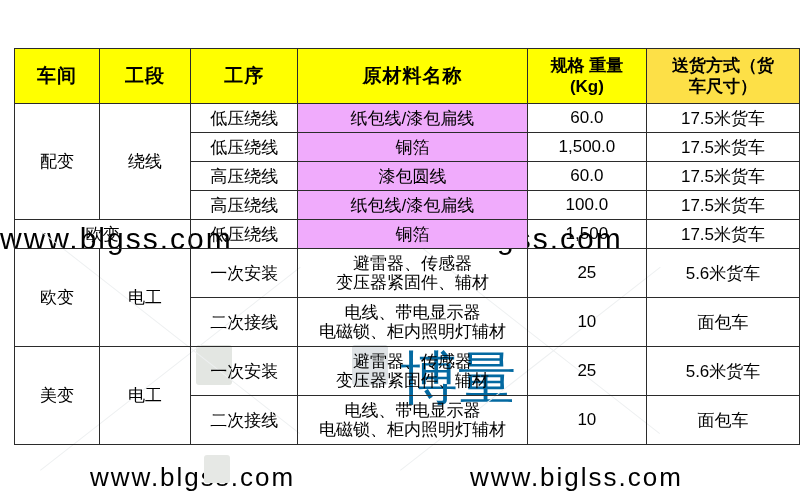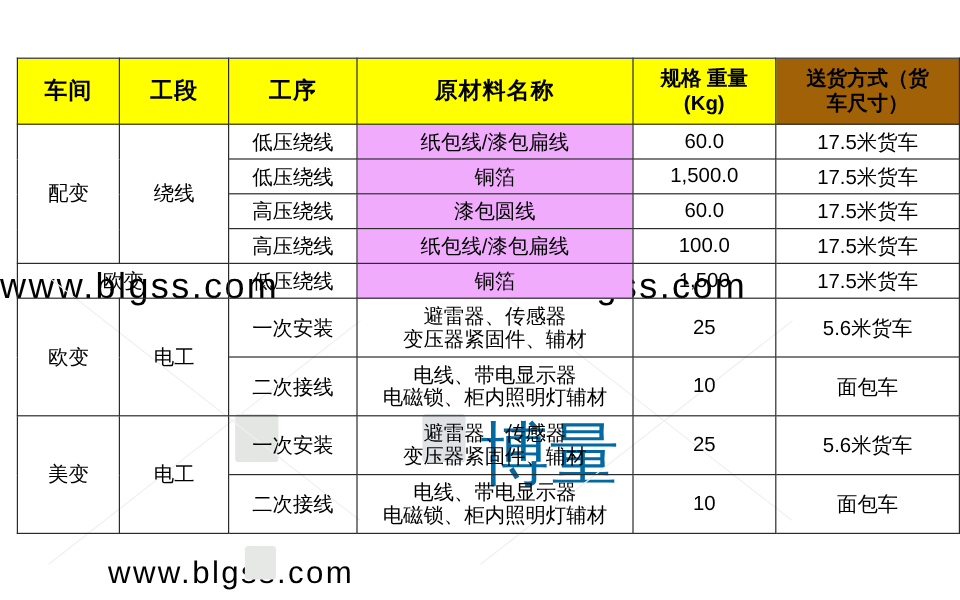--- a/index.html
+++ b/index.html
@@ -105,21 +105,21 @@
     font-size: 19px;
     height: 54px;
     letter-spacing: 1px;
   }
   .hdr.spec {
     font-size: 17px;
     line-height: 21px;
     letter-spacing: 0px;
   }
   .hdr.deliv {
-    background: #a16207;
+    background: #fde047;
     font-size: 17px;
     line-height: 21px;
     letter-spacing: 0px;
   }
   .c-workshop { width: 74px; }
   .c-section  { width: 86px; }
   .c-process  { width: 116px; }
   .c-material { width: 198px; }
   .c-spec     { width: 106px; }
   .c-deliv    { width: 192px; }
@@ -138,20 +138,21 @@
 
   td.big-label { font-size: 19px; }
 </style>
 </head>
 <body>
 
 <div class="watermark-layer">
   <div class="wm-text wm-1">www.blgss.com</div>
   <div class="wm-text wm-2">www.blgss.com</div>
   <div class="wm-text wm-3">www.blgss.com</div>
+  <div class="wm-text wm-4">www.biglss.com</div>
   <div class="wm-logo"></div>
   <div class="wm-logo2"></div>
   <div class="wm-logo-b"></div>
   <div class="wm-big">博量</div>
   <div class="wm-diag" style="left:40px;  top:470px; width:330px; transform:rotate(-38deg);"></div>
   <div class="wm-diag" style="left:40px;  top:230px; width:330px; transform:rotate(38deg);"></div>
   <div class="wm-diag" style="left:400px; top:470px; width:330px; transform:rotate(-38deg);"></div>
   <div class="wm-diag" style="left:400px; top:230px; width:330px; transform:rotate(38deg);"></div>
 </div>
 

